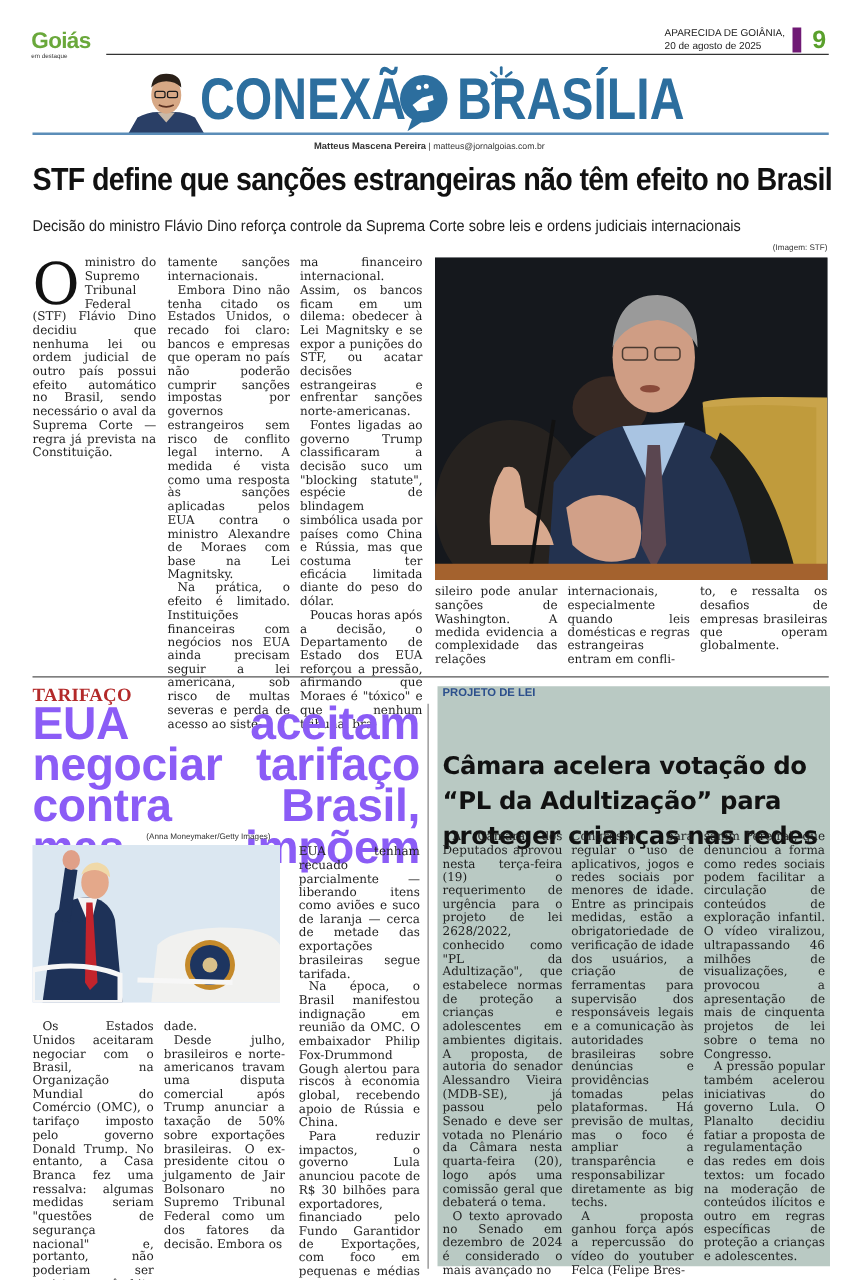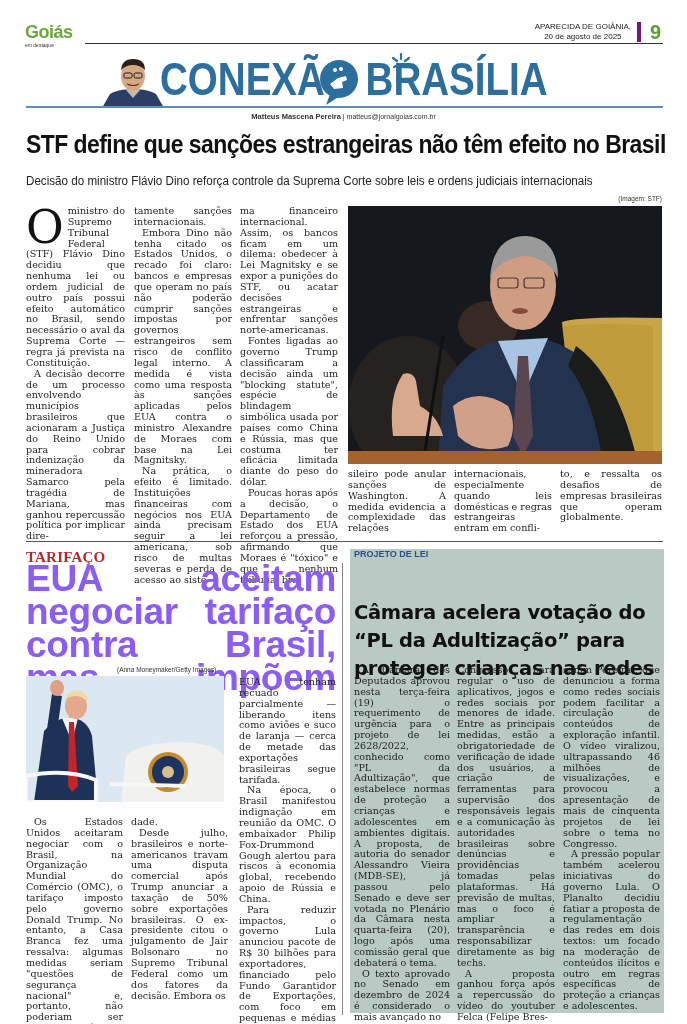--- a/index.html
+++ b/index.html
@@ -6,21 +6,21 @@
   html, body { width: 687px; height: 1024px; background: #ffffff; overflow: hidden; }
   body { position: relative; font-family: "DejaVu Serif", serif; color: #1a1a1a; }
 
   .abs { position: absolute; }
 
   
   .logo { left: 25px; top: 22px; width: 60px; height: 30px; }
   .logo-word { font-family: "Liberation Sans", sans-serif; font-weight: 700; font-size: 18px; color: #6aa83b; letter-spacing: -0.5px; line-height: 20px; }
   .logo-sub { font-family: "Liberation Sans", sans-serif; font-size: 5px; color: #333; line-height: 6px; }
   .top-rule { left: 85px; top: 43px; width: 578px; height: 1px; background: #333; }
-  .dateline { right: 46px; top: 22px; text-align: center; font-family: "Liberation Sans", sans-serif; font-size: 8px; line-height: 10px; color: #222; padding-right: 6px; border-right: 4px solid #701a75; }
+  .dateline { right: 46px; top: 22px; text-align: left; font-family: "Liberation Sans", sans-serif; font-size: 8px; line-height: 10px; color: #222; padding-right: 6px; border-right: 7px solid #701a75; }
   .dateline b { font-weight: 400; }
   .pagenum { right: 26px; top: 20px; font-family: "Liberation Sans", sans-serif; font-weight: 700; font-size: 20px; color: #5aa02c; line-height: 24px; }
   .avatar { left: 100px; top: 56px; width: 66px; height: 52px; }
   .banner-title { left: 160px; top: 52px; font-family: "Liberation Sans", sans-serif; font-weight: 700; font-size: 47px; color: #2c6e9e; letter-spacing: 0px; line-height: 54px; transform: scaleX(0.82); transform-origin: left top; white-space: nowrap; }
   .banner-rule { left: 26px; top: 106px; width: 637px; height: 2px; background: #5b8db8; }
   .byline { left: 0; width: 687px; top: 112px; text-align: center; font-family: "Liberation Sans", sans-serif; font-size: 7px; color: #333; }
   .byline b { font-weight: 700; font-size: 7.5px; text-align: center; }
 
   
   .main-headline { left: 26px; top: 128px; width: 640px; font-family: "Liberation Sans", sans-serif; font-weight: 700; font-size: 25.5px; line-height: 32px; color: #111; white-space: nowrap; letter-spacing: -0.6px; transform: scaleX(0.9); transform-origin: left top; }
@@ -97,30 +97,29 @@
   <b>Matteus Mascena Pereira</b><span> | matteus@jornalgoias.com.br</span>
 </div>
 
 <h1 class="abs main-headline">STF define que sanções estrangeiras não têm efeito no Brasil</h1>
 <h2 class="abs main-deck" style="font-weight:400;">Decisão do ministro Flávio Dino reforça controle da Suprema Corte sobre leis e ordens judiciais internacionais</h2>
 <div class="abs credit" style="right:25px; top:195px;">(Imagem: STF)</div>
 
 <div class="abs col" style="left:26px; top:206px; width:99px;">
   <span class="dropcap">O</span>
   <p class="noindent">ministro do Supremo Tribunal Federal (STF) Flávio Dino decidiu que nenhuma lei ou ordem judicial de outro país possui efeito automático no Brasil, sendo necessário o aval da Suprema Corte — regra já prevista na Constituição.</p>
-  <p>A decisão decorre de um processo envolvendo municípios brasileiros que acionaram a Justiça do Reino Unido para cobrar indenização da mineradora Samarco pela tragédia de Mariana, mas ganhou repercussão política por implicar dire-</p>
 </div>
 <div class="abs col" style="left:134px; top:206px; width:98px;">
   <p class="noindent">tamente sanções internacionais.</p>
   <p>Embora Dino não tenha citado os Estados Unidos, o recado foi claro: bancos e empresas que operam no país não poderão cumprir sanções impostas por governos estrangeiros sem risco de conflito legal interno. A medida é vista como uma resposta às sanções aplicadas pelos EUA contra o ministro Alexandre de Moraes com base na Lei Magnitsky.</p>
   <p>Na prática, o efeito é limitado. Instituições financeiras com negócios nos EUA ainda precisam seguir a lei americana, sob risco de multas severas e perda de acesso ao siste-</p>
 </div>
 <div class="abs col" style="left:240px; top:206px; width:98px;">
   <p class="noindent">ma financeiro internacional. Assim, os bancos ficam em um dilema: obedecer à Lei Magnitsky e se expor a punições do STF, ou acatar decisões estrangeiras e enfrentar sanções norte-americanas.</p>
-  <p>Fontes ligadas ao governo Trump classificaram a decisão ainda um "blocking statute", espécie de blindagem simbólica usada por países como China e Rússia, mas que costuma ter eficácia limitada diante do peso do dólar.</p>
+  <p>Fontes ligadas ao governo Trump classificaram a decisão suco um "blocking statute", espécie de blindagem simbólica usada por países como China e Rússia, mas que costuma ter eficácia limitada diante do peso do dólar.</p>
   <p>Poucas horas após a decisão, o Departamento de Estado dos EUA reforçou a pressão, afirmando que Moraes é "tóxico" e que nenhum tribunal bra-</p>
 </div>
 
 <div class="abs photo" style="left:348px; top:206px; width:314px; height:258px; background:#14171c;">
   <svg width="314" height="258" viewBox="0 0 314 258">
     <rect width="314" height="258" fill="#15181d"></rect>
     <ellipse cx="60" cy="200" rx="60" ry="70" fill="#2a2520" opacity="0.8"></ellipse>
     <ellipse cx="140" cy="120" rx="30" ry="25" fill="#5a3a2a" opacity="0.5"></ellipse>
     <path d="M214 116 Q230 110 314 112 L314 258 L230 258 Z" fill="#c9a44a"></path>
     <path d="M214 120 Q260 116 305 120 L305 250 L230 250 Z" fill="#b8922e" opacity="0.5"></path>

